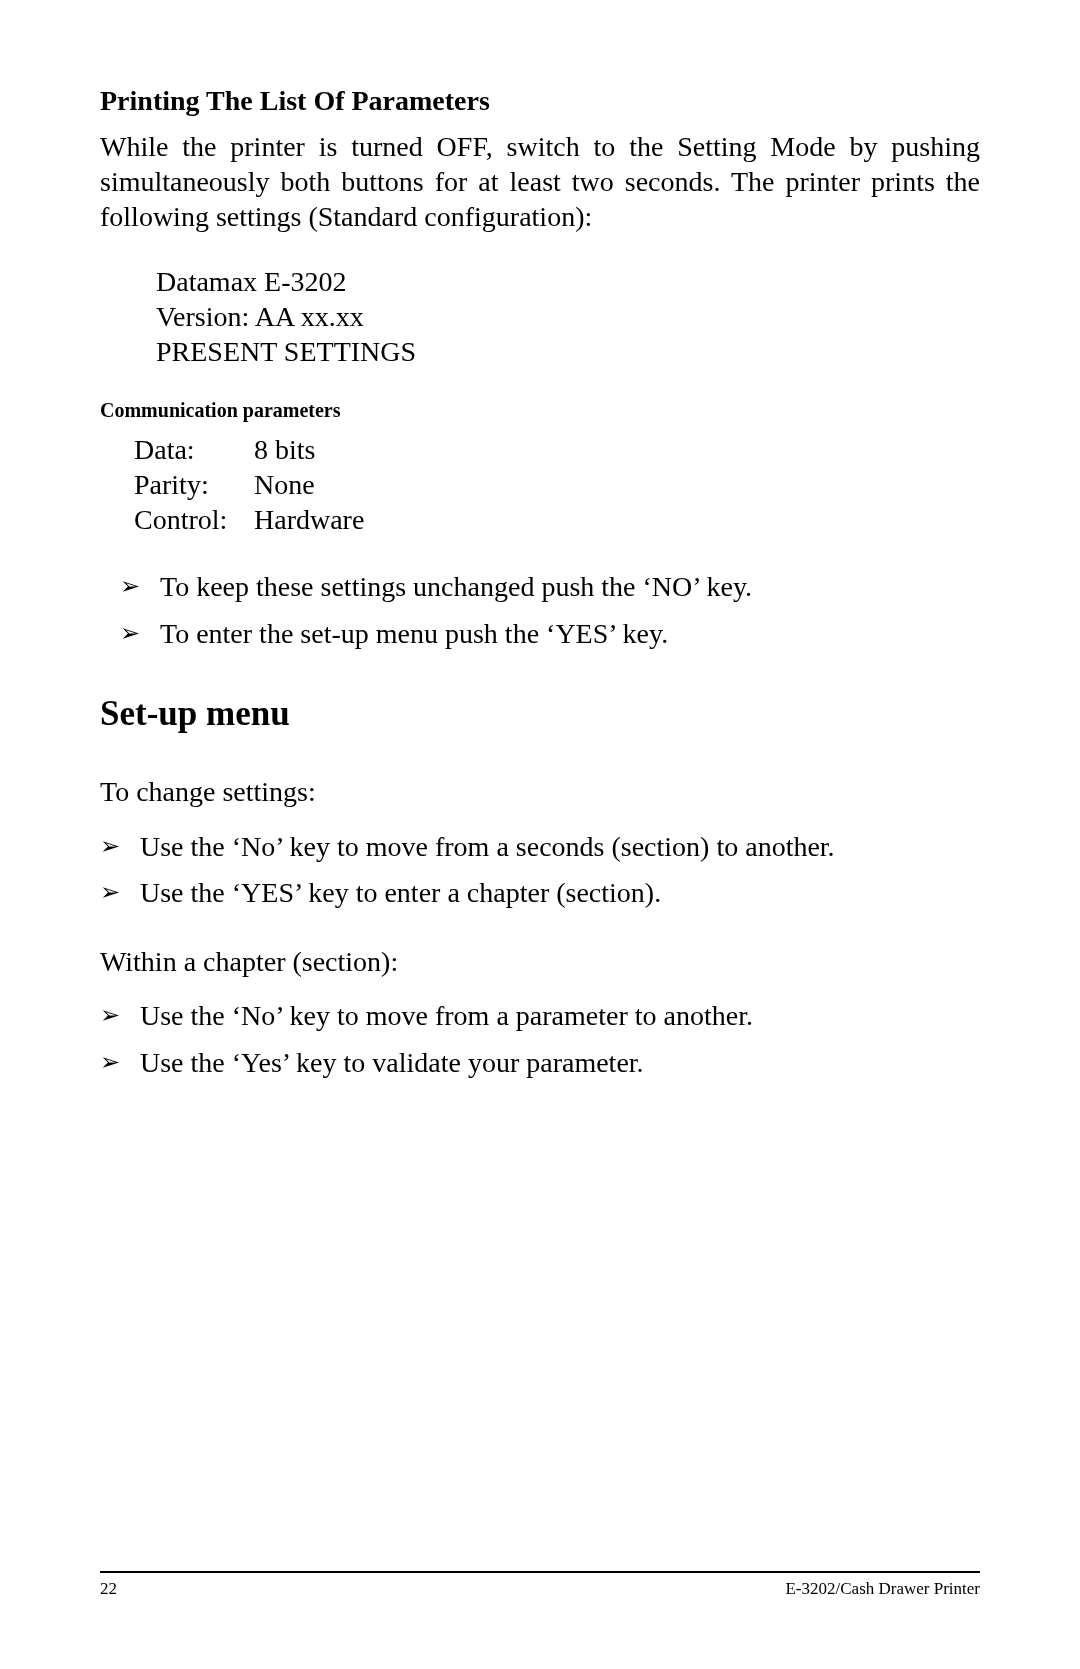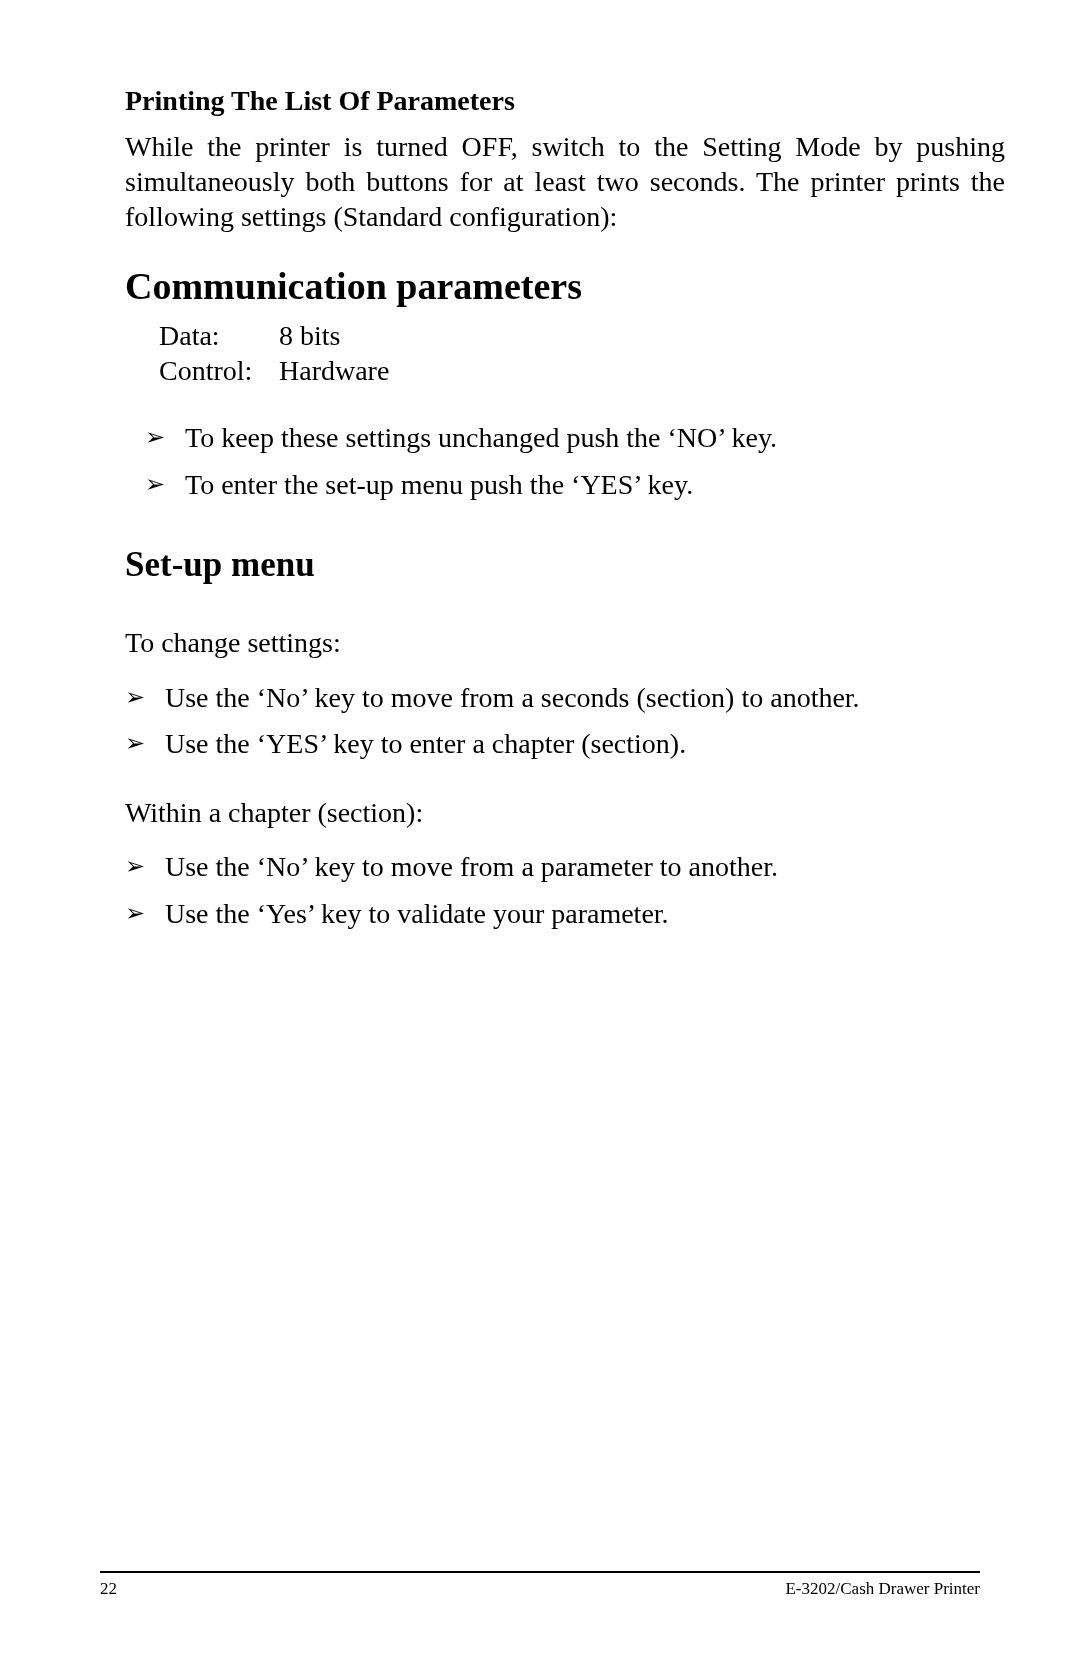--- a/index.html
+++ b/index.html
@@ -12,39 +12,38 @@
       height: 1669px;
       background: #fff;
       font-family: "Times New Roman", Times, serif;
       font-size: 28px;
       color: #000;
       position: relative;
       padding: 85px 100px 70px 100px;
     }
     .content {
       width: 100%;
-      margin-left: 25px;
     }
     h1 {
       font-size: 28px;
       font-weight: bold;
       margin-bottom: 12px;
     }
     .justified {
       text-align: justify;
       line-height: 1.25;
       margin-bottom: 30px;
     }
     .settings-block {
       margin-left: 56px;
       line-height: 1.25;
       margin-bottom: 30px;
     }
     h2 {
-      font-size: 38px;
+      font-size: 20px;
       font-weight: bold;
       margin-bottom: 10px;
     }
     .params-table {
       margin-left: 34px;
       margin-bottom: 30px;
       line-height: 1.25;
     }
     .params-table .row {
       display: flex;
@@ -120,27 +119,36 @@
   </style>
 </head>
 <body>
 
 <div class="content">
 
   <h1>Printing The List Of Parameters</h1>
 
   <p class="justified">While the printer is turned OFF, switch to the Setting Mode by pushing simultaneously both buttons for at least two seconds. The printer prints the following settings (Standard configuration):</p>
 
+  <div class="settings-block">
+    <div>Datamax E-3202</div>
+    <div>Version: AA xx.xx</div>
+    <div>PRESENT SETTINGS</div>
+  </div>
 
   <h2>Communication parameters</h2>
 
   <div class="params-table">
     <div class="row">
       <span class="label">Data:</span>
       <span class="value">8 bits</span>
+    </div>
+    <div class="row">
+      <span class="label">Parity:</span>
+      <span class="value">None</span>
     </div>
     <div class="row">
       <span class="label">Control:</span>
       <span class="value">Hardware</span>
     </div>
   </div>
 
   <div class="bullet-list">
     <div class="item">
       <span class="arrow">➢</span>

